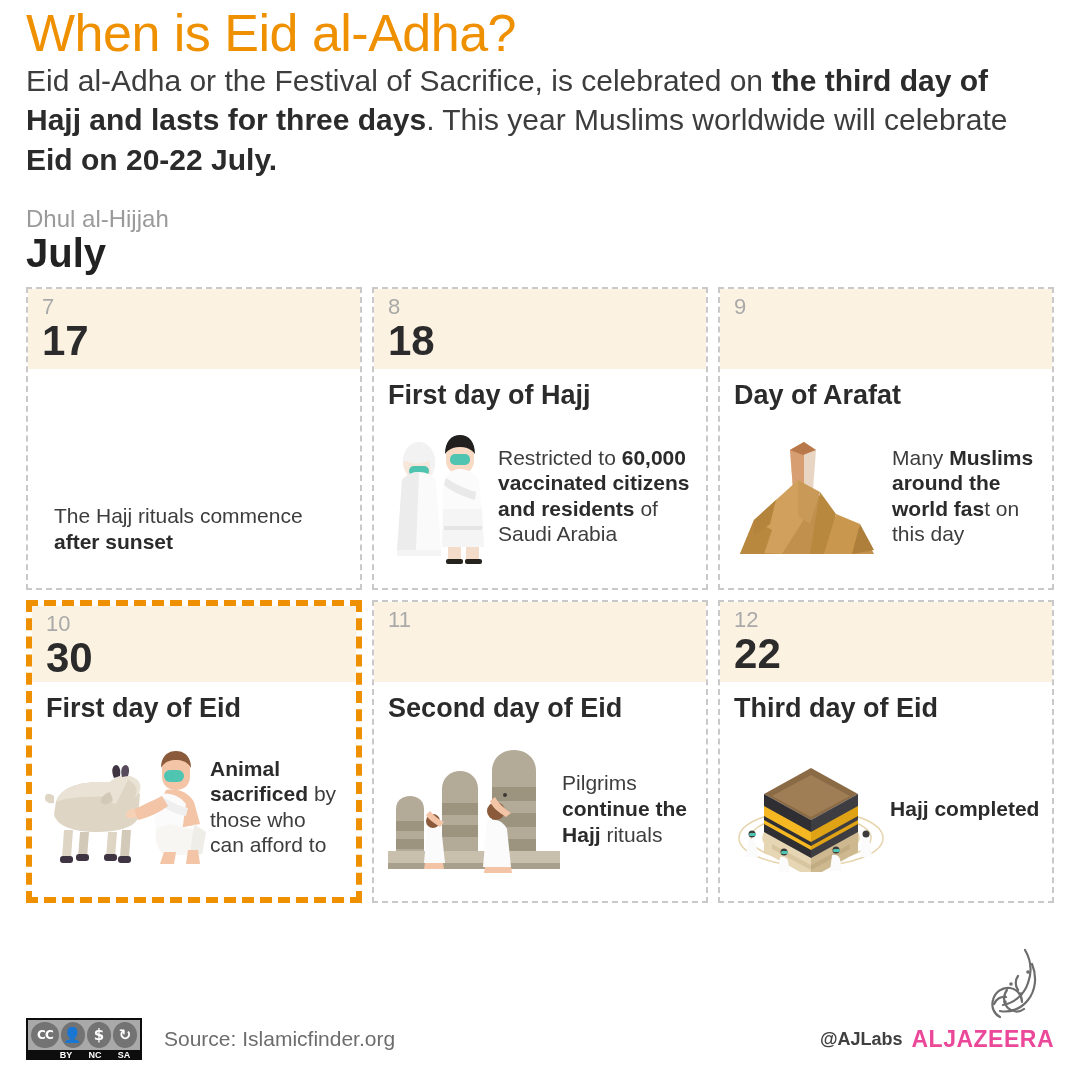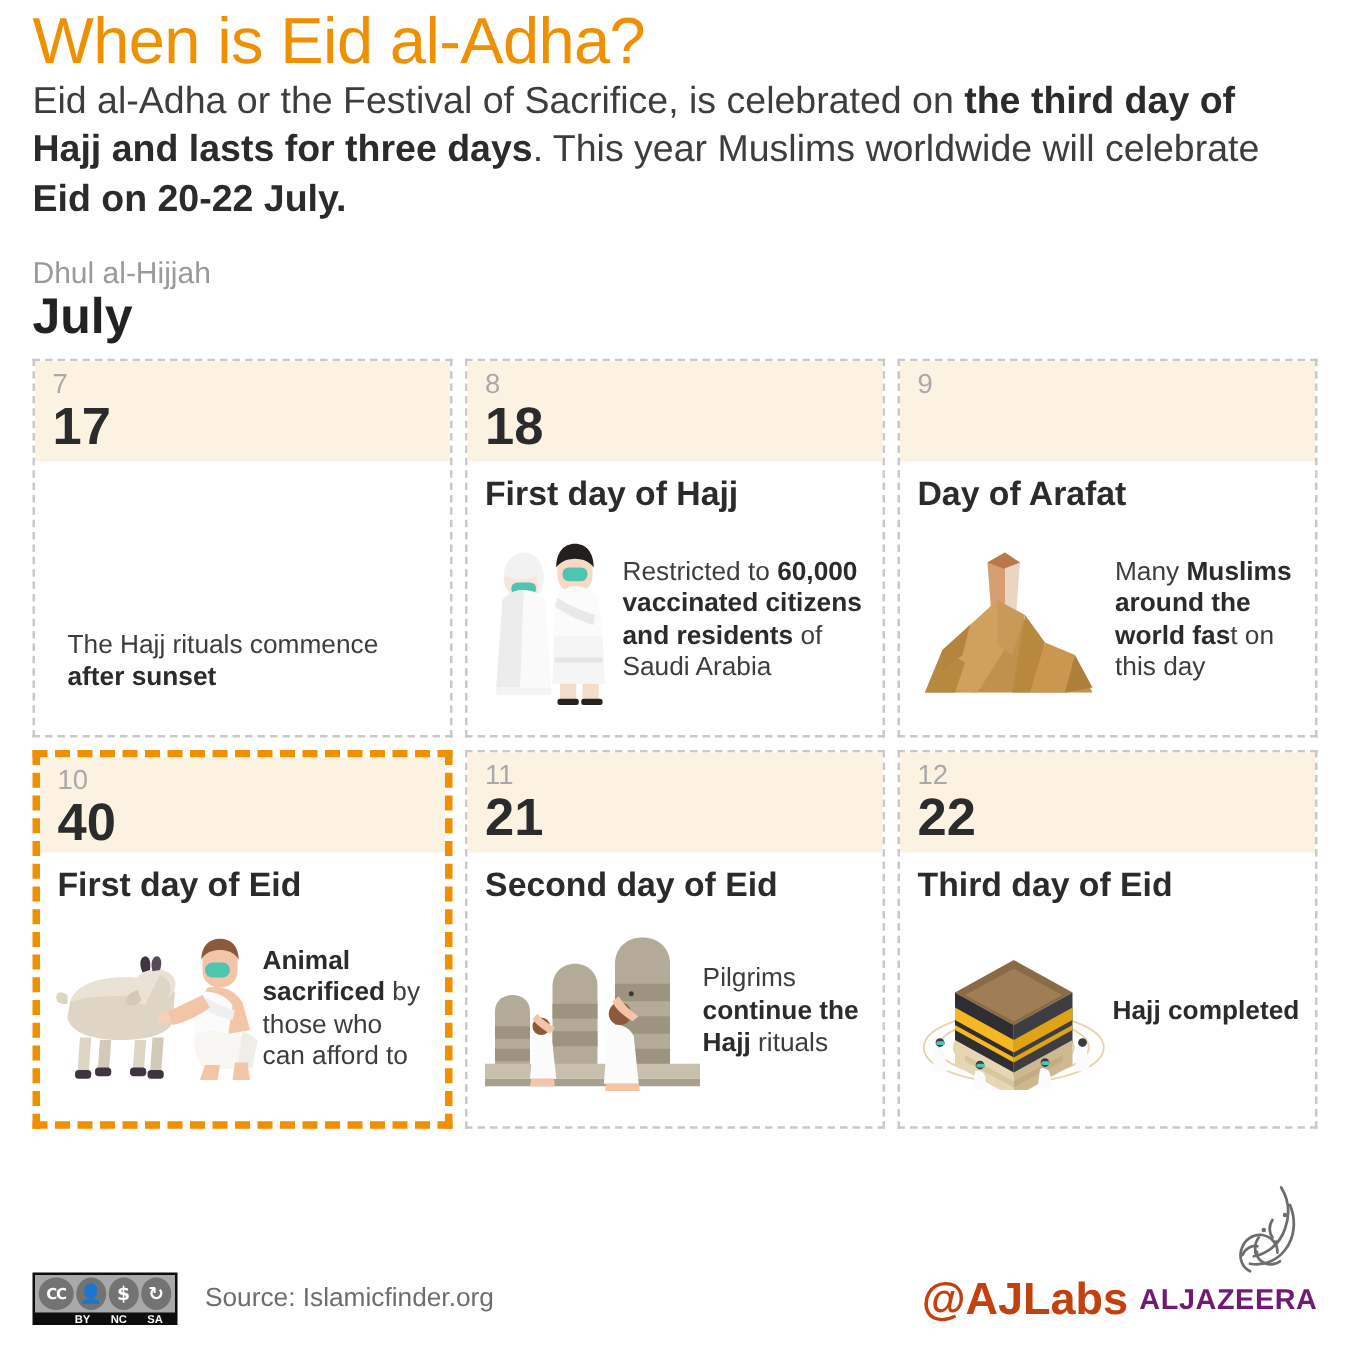--- a/index.html
+++ b/index.html
@@ -86,22 +86,22 @@
     width: 26px; height: 26px; border-radius: 50%;
     background: #737373; color: #fff;
     display: flex; align-items: center; justify-content: center;
     font-size: 15px; font-weight: bold; font-family: "DejaVu Sans", sans-serif;
   }
   .cc-circ.wide { width: 30px; font-size: 12px; letter-spacing: -1px; }
   .cc-bot { display: flex; gap: 3px; justify-content: flex-end; padding: 0 3px 1px 0; }
   .cc-bot span { color: #fff; font-size: 9px; font-weight: bold; width: 26px; text-align: center; }
   .source { margin-left: 22px; font-size: 21px; color: #6d6d6d; }
   .brand { margin-left: auto; display: flex; align-items: center; gap: 9px; }
-  .ajlabs { font-size: 36px; font-weight: bold; color: #c2410c; }
-  .aljazeera { font-size: 23px; font-weight: bold; color: #701a75; letter-spacing: 0.5px; }
+  .ajlabs { font-size: 18px; font-weight: bold; color: #404040; }
+  .aljazeera { font-size: 23px; font-weight: bold; color: #ec4899; letter-spacing: 0.5px; }
   .aj-logo { position: absolute; right: 26px; bottom: 56px; width: 78px; height: 84px; }
 </style>
 </head>
 <body>
 
 <div class="page">
 
   <h1 class="headline">When is Eid al-Adha?</h1>
   <p class="standfirst">
     <span>Eid al-Adha or the Festival of Sacrifice, is celebrated on </span><b>the third day of Hajj and lasts for three days</b><span>. This year Muslims worldwide will celebrate </span><b>Eid on 20-22 July.</b>
@@ -192,21 +192,21 @@
           </div>
         </div>
       </div>
     </div>
 
     <div class="cal-row">
 
       <div class="cell highlight">
         <div class="cell-head">
           <div class="hijri">10</div>
-          <div class="greg">40</div>
+          <div class="greg">30</div>
         </div>
         <div class="cell-title">First day of Eid</div>
         <div class="cell-body centered">
           <div class="art">
             <svg width="166" height="122" viewBox="0 0 166 122">
 
               <path d="M12 56c4-14 22-20 44-20 20 0 34 4 40 12l-2 24c-4 10-22 14-42 14-22 0-40-6-42-18z" fill="#ded5c5"></path>
               <path d="M12 56c4-14 22-20 44-20 14 0 24 2 32 6-10 6-26 9-44 9-14 0-24 2-32 5z" fill="#e9e2d5"></path>
 
               <path d="M20 84h9l-2 28h-9z" fill="#ded5c5"></path>
@@ -246,21 +246,20 @@
           </div>
           <div class="note">
             <span></span><b>Animal sacrificed</b><span> by those who can afford to</span>
           </div>
         </div>
       </div>
 
       <div class="cell">
         <div class="cell-head">
           <div class="hijri">11</div>
-          <div class="greg">21</div>
         </div>
         <div class="cell-title">Second day of Eid</div>
         <div class="cell-body centered">
           <div class="art">
             <svg width="176" height="128" viewBox="0 0 176 128">
 
               <path d="M10 64c0-8 6-13 14-13s14 5 14 13v44H10z" fill="#b3ab98"></path>
               <path d="M10 76h28v10H10z" fill="#9d9480"></path>
               <path d="M10 94h28v10H10z" fill="#9d9480"></path>
 

